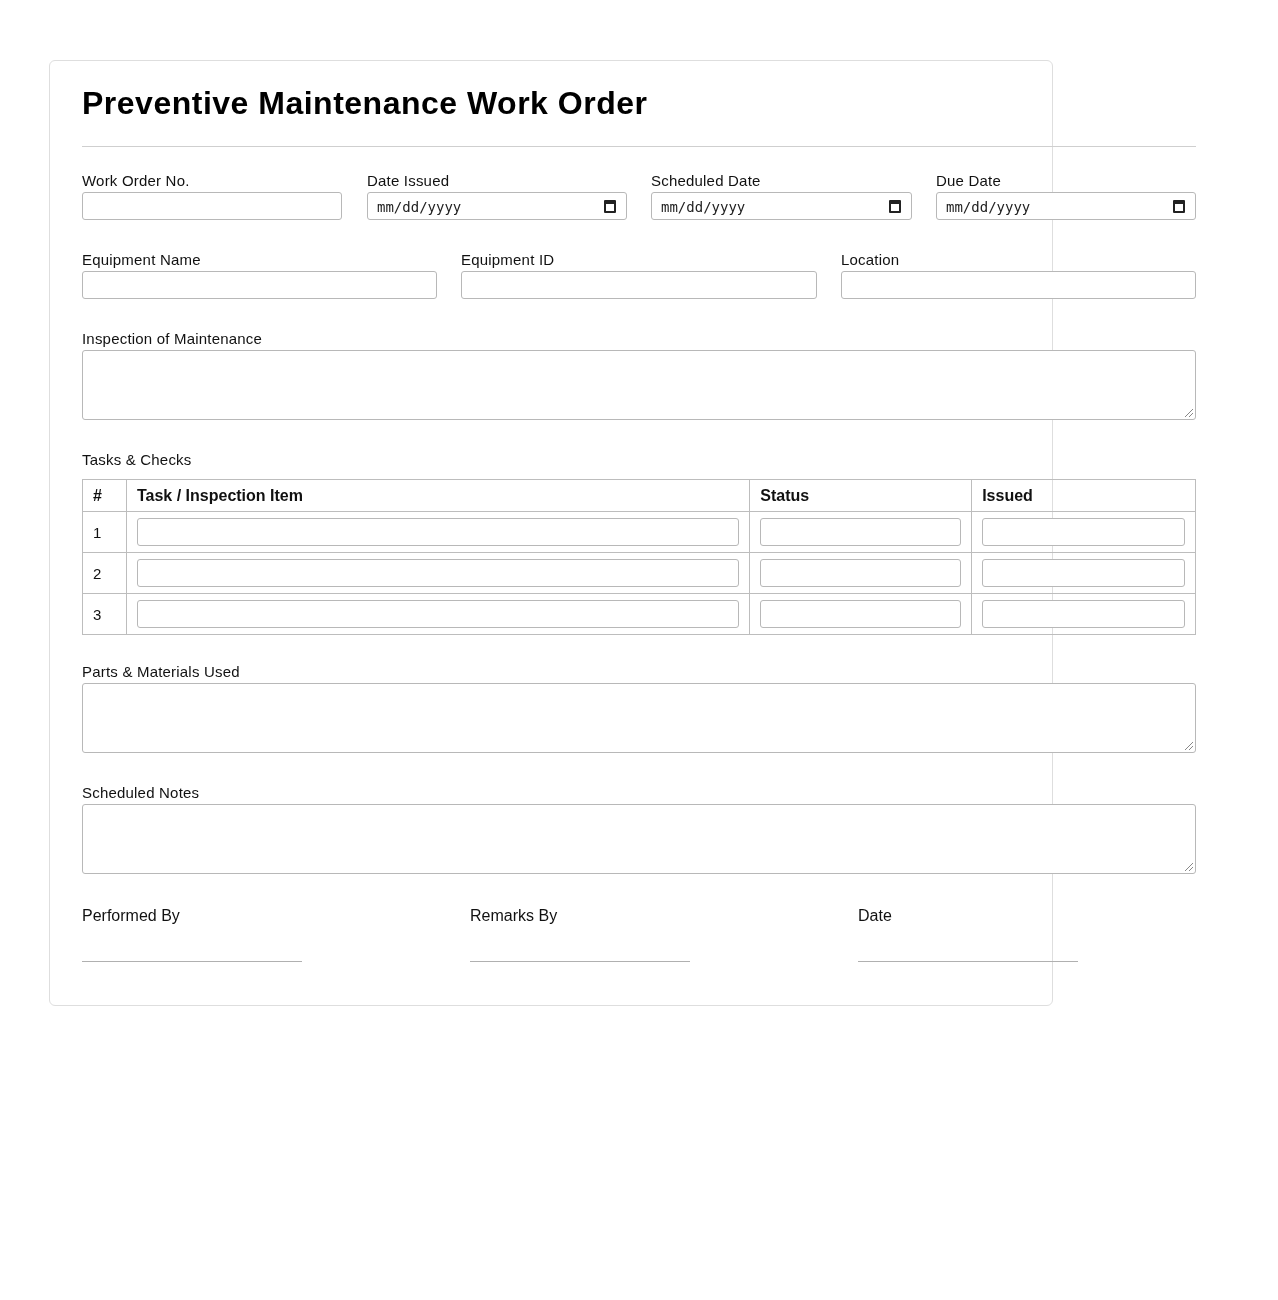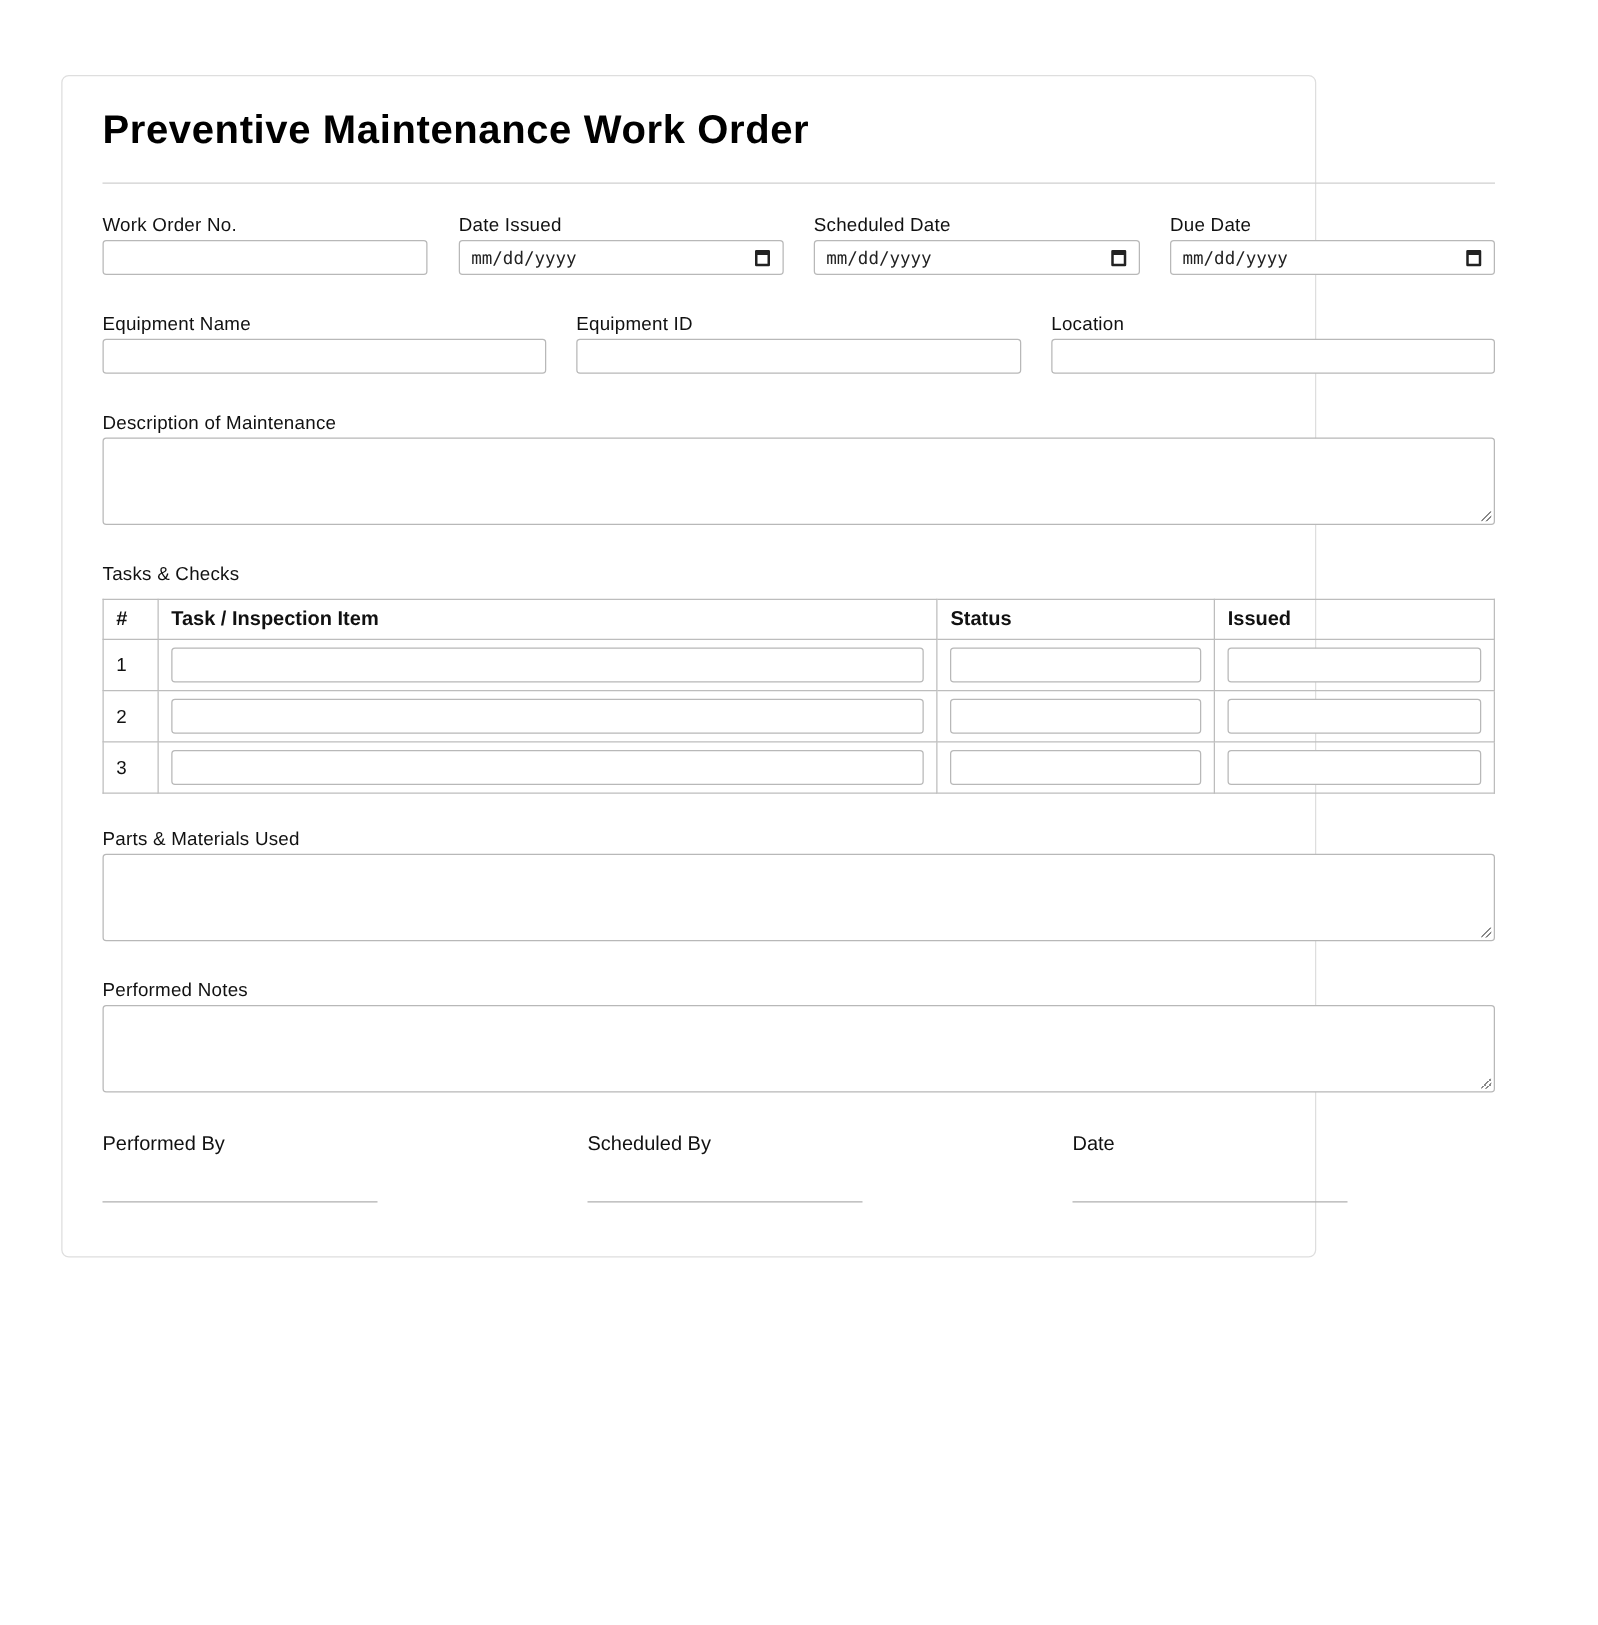--- a/index.html
+++ b/index.html
@@ -110,21 +110,21 @@
   <div class="field" style="left:411px; top:190px; width:356px;">
     <label>Equipment ID</label>
     <div class="input"></div>
   </div>
   <div class="field" style="left:791px; top:190px; width:355px;">
     <label>Location</label>
     <div class="input"></div>
   </div>
 
   <div class="field" style="left:32px; top:269px; width:1114px;">
-    <label>Description of Maintenance</label>
+    <label>Inspection of Maintenance</label>
     <div class="ta">
         <span class="grip"></span>
       </div>
   </div>
 
   <div class="field" style="left:32px; top:390px; width:300px;">
     <label>Tasks &amp; Checks</label>
   </div>
   <table class="tasks">
     <colgroup>
@@ -182,31 +182,31 @@
   </table>
 
   <div class="field" style="left:32px; top:602px; width:1114px;">
     <label>Parts &amp; Materials Used</label>
     <div class="ta">
         <span class="grip"></span>
       </div>
   </div>
 
   <div class="field" style="left:32px; top:723px; width:1114px;">
-    <label>Performed Notes</label>
+    <label>Scheduled Notes</label>
     <div class="ta">
         <span class="grip"></span>
       </div>
   </div>
 
   <div class="sig" style="left:32px;">
     <div class="sig-label">Performed By</div>
     <div class="sig-line"></div>
   </div>
   <div class="sig" style="left:420px;">
-    <div class="sig-label">Scheduled By</div>
+    <div class="sig-label">Remarks By</div>
     <div class="sig-line"></div>
   </div>
   <div class="sig" style="left:808px;">
     <div class="sig-label">Date</div>
     <div class="sig-line"></div>
   </div>
 </div>
 
 </body></html>

